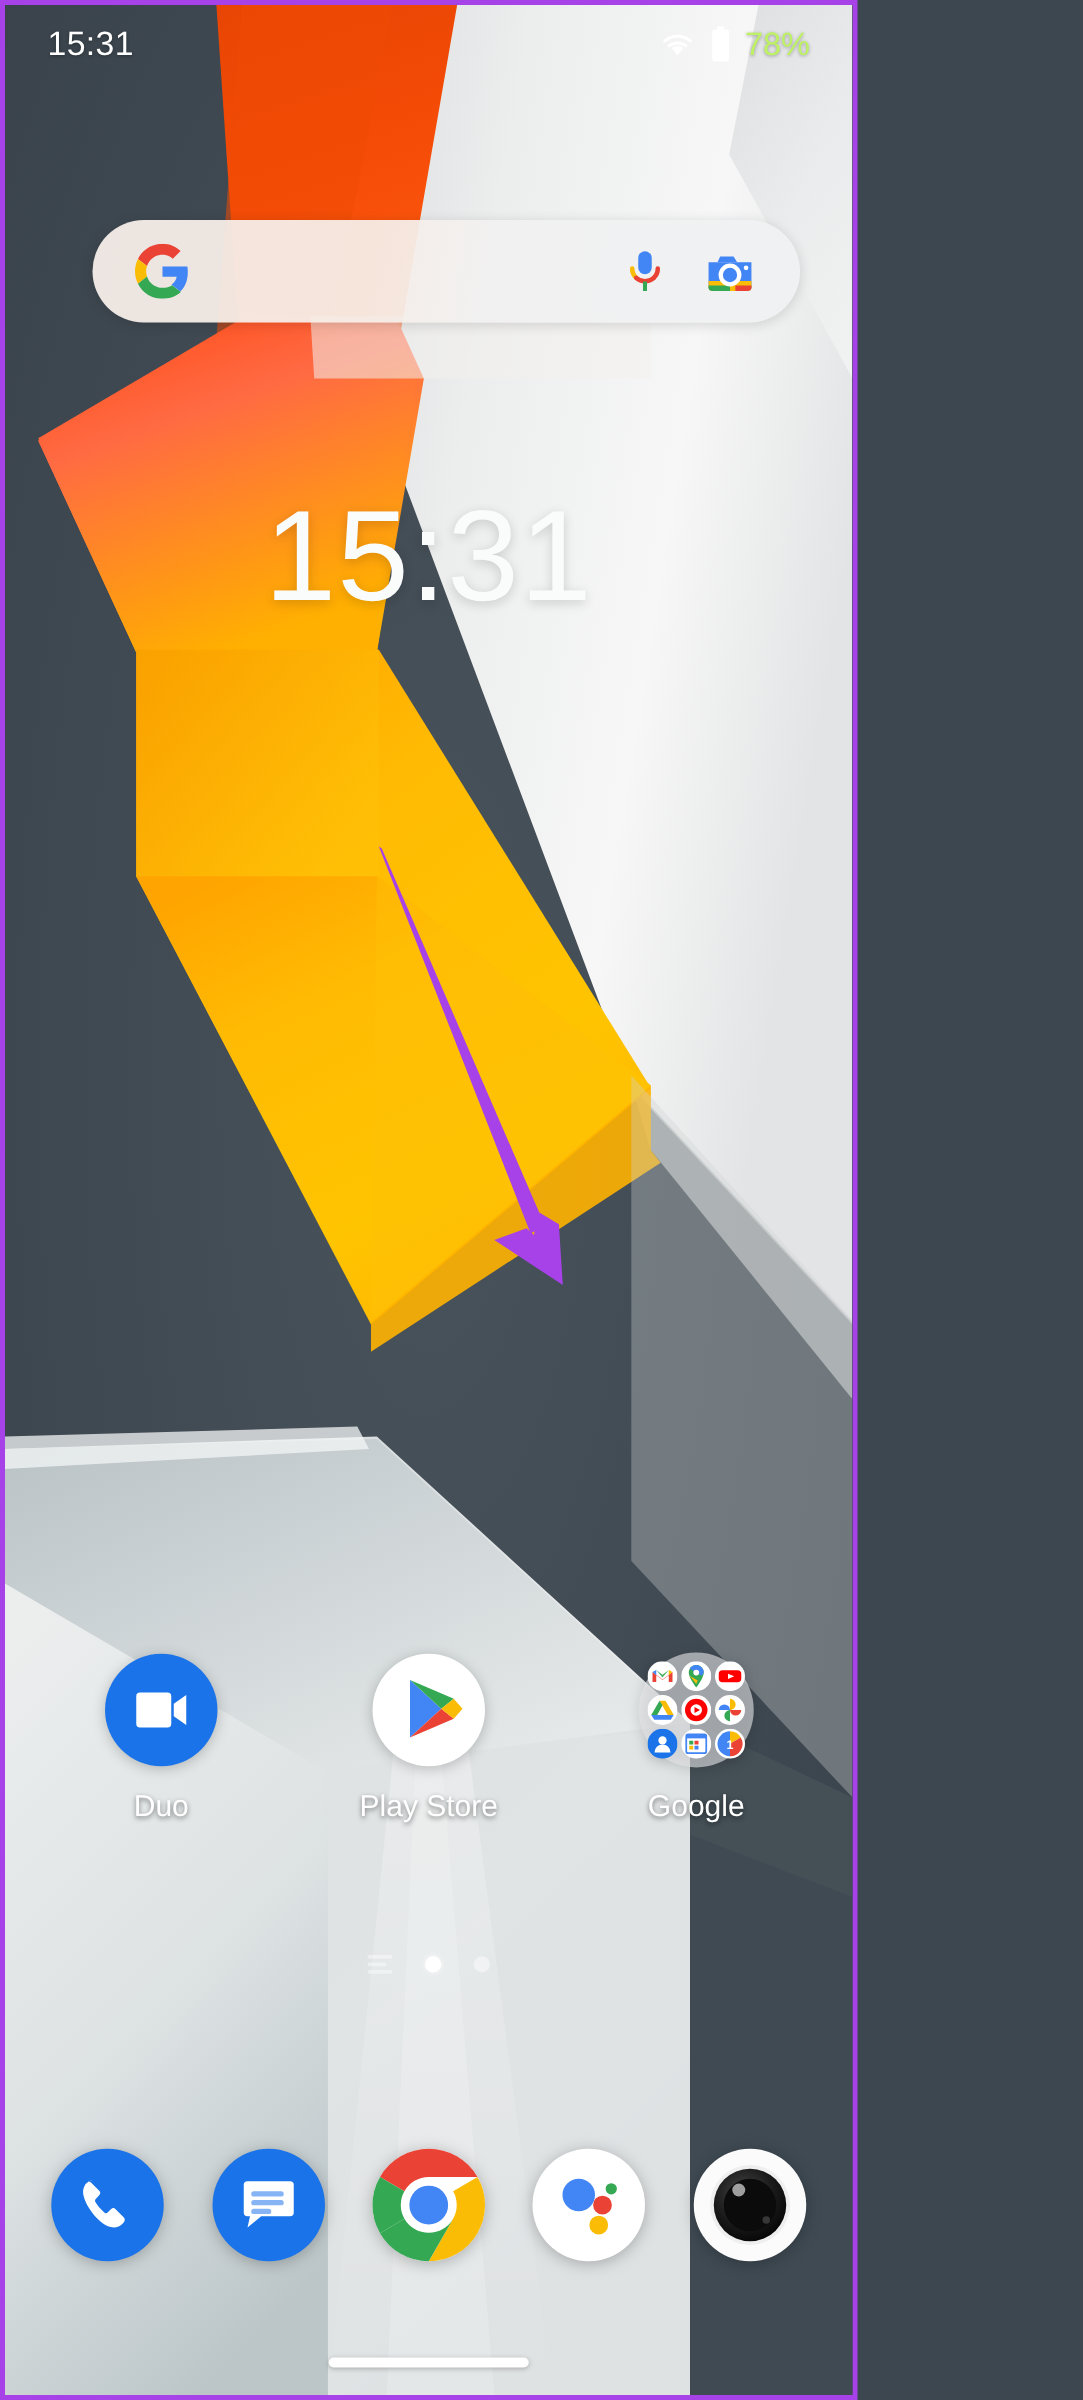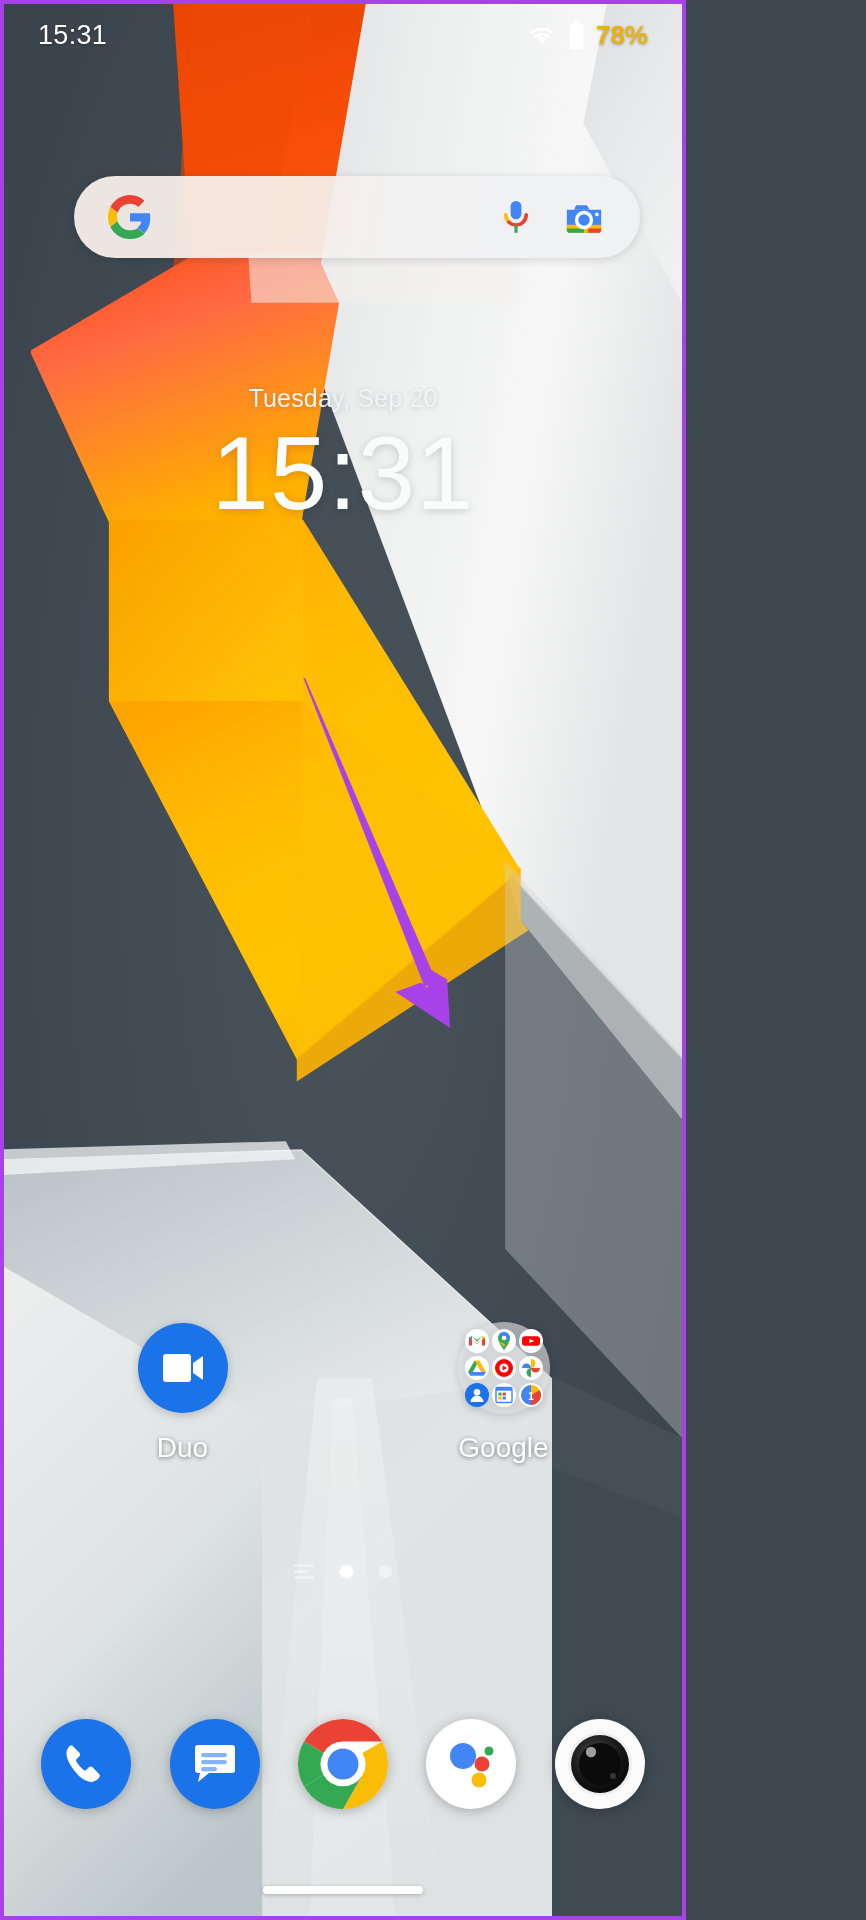--- a/index.html
+++ b/index.html
@@ -47,23 +47,23 @@
     font-weight: 500;
     letter-spacing: 0.3px;
     text-shadow: 0 1px 3px rgba(0,0,0,.35);
   }
   #status-right {
     display: flex;
     align-items: center;
     gap: 11px;
   }
   #battery-pct {
-    color: #eab308;
+    color: #bef264;
     font-size: 26px;
-    font-weight: 700;
+    font-weight: 400;
     text-shadow: 0 1px 3px rgba(0,0,0,.35);
   }
 
   
   #search-pill {
     position: absolute;
     top: 172px;
     left: 70px;
     width: 566px;
     height: 82px;
@@ -128,21 +128,21 @@
     width: 92px;
     height: 92px;
     display: flex;
     align-items: center;
     justify-content: center;
     filter: drop-shadow(0 2px 5px rgba(0,0,0,.22));
   }
   .app-label {
     margin-top: 18px;
     color: #ffffff;
-    font-size: 28px;
+    font-size: 24px;
     font-weight: 400;
     text-align: left;
     white-space: nowrap;
     text-shadow: 0 1px 4px rgba(0,0,0,.5);
   }
 
   
   .folder-bg {
     width: 92px; height: 92px;
     border-radius: 50%;
@@ -372,39 +372,50 @@
         <path d="M17 20.5h9v1a2 2 0 0 1-2 2h-7z" fill="#EA4335"></path>
         <path d="M8.5 4.2h7.5l2 3.3H7z" fill="#4285F4"></path>
         <circle cx="14" cy="14.6" r="6.4" fill="#ffffff"></circle>
         <circle cx="14" cy="14.6" r="4" fill="#4285F4"></circle>
         <circle cx="23" cy="10.6" r="1.3" fill="#ffffff"></circle>
       </svg>
     </span>
   </div>
 
   <div id="clock-widget">
-    <div id="widget-date">Tuesday, Sep 20</div>
     <div id="widget-time">15:31</div>
   </div>
 
   <div id="app-row">
 
     <div class="app-cell">
       <div class="app-icon-wrap">
         <svg width="92" height="92" viewBox="0 0 92 92">
           <circle cx="46" cy="46" r="45" fill="#1a73e8"></circle>
           <path d="M26 35a3 3 0 0 1 3-3h22a3 3 0 0 1 3 3v22a3 3 0 0 1-3 3H29a3 3 0 0 1-3-3z" fill="#fff"></path>
           <path d="M56 41l10-7v24l-10-7z" fill="#fff"></path>
         </svg>
       </div>
       <div class="app-label">Duo</div>
     </div>
 
 
 
+    <div class="app-cell">
+      <div class="app-icon-wrap">
+        <svg width="92" height="92" viewBox="0 0 92 92">
+          <circle cx="46" cy="46" r="45" fill="#ffffff"></circle>
+          <polygon points="31,22 56,45 31,68" fill="#4285F4"></polygon>
+          <polygon points="31,22 66,37 56,45" fill="#34A853"></polygon>
+          <polygon points="56,45 66,53 31,68" fill="#EA4335"></polygon>
+          <polygon points="66,37 73,45 66,53 56,45" fill="#FBBC05"></polygon>
+        </svg>
+      </div>
+      <div class="app-label">Play Store</div>
+    </div>
 
     <div class="app-cell">
       <div class="app-icon-wrap">
         <div class="folder-bg">
 
           <svg class="mini" viewBox="0 0 24 24">
             <circle cx="12" cy="12" r="12" fill="#fff"></circle>
             <path d="M4 8.5v8h3v-5.4l5 3.8 5-3.8v5.4h3v-8l-8 6z" fill="#EA4335"></path>
             <path d="M4 8.5l3-1.5v4.1l-3-2.6z" fill="#4285F4"></path>
             <path d="M20 8.5l-3-1.5v4.1l3-2.6z" fill="#FBBC05"></path>

